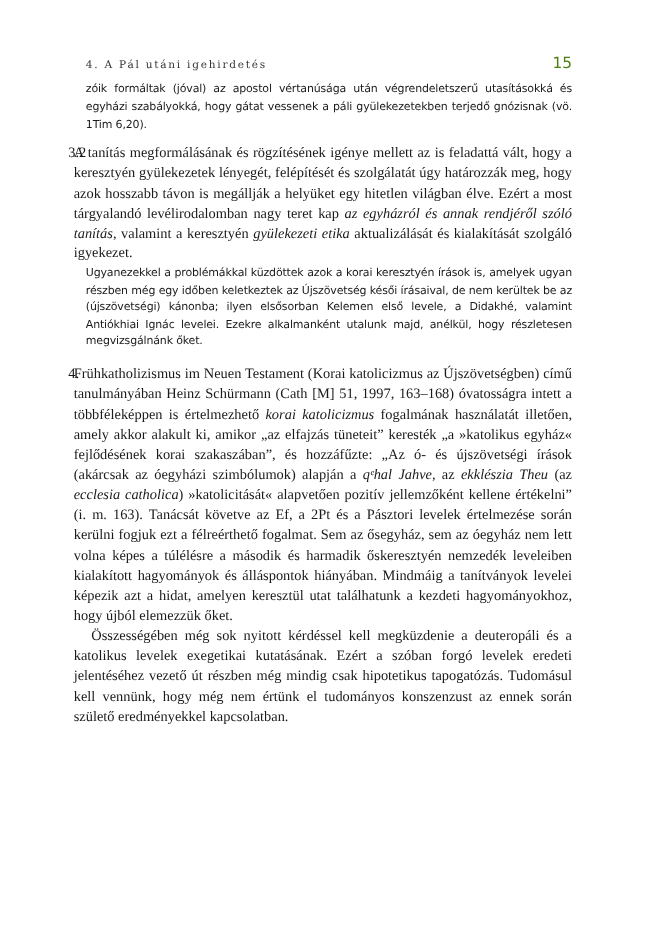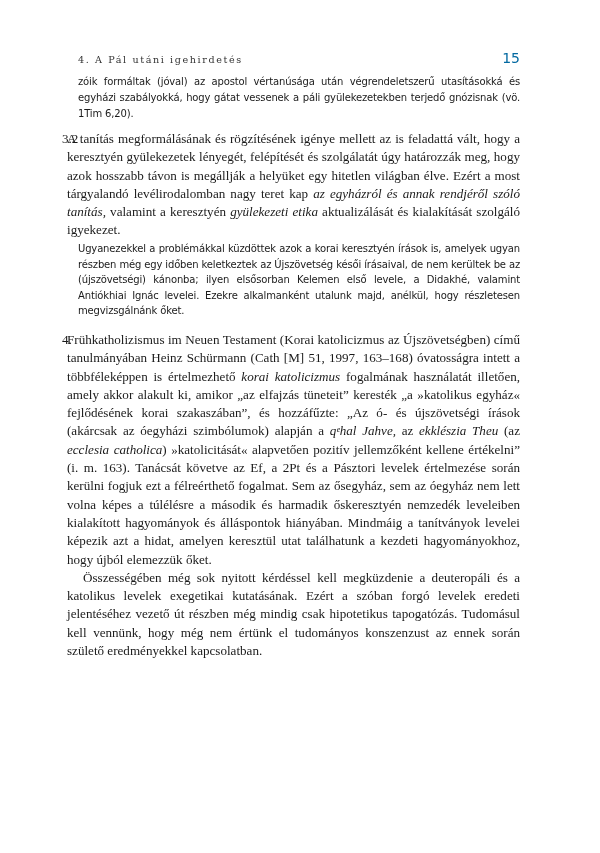--- a/index.html
+++ b/index.html
@@ -5,21 +5,21 @@
     html, body { margin: 0; padding: 0; background: #ffffff; }
     body { width: 600px; height: 853px; position: relative; overflow: hidden; color: #1a1a1a; }
     .page { position: absolute; left: 0; top: 12px; width: 600px; height: 853px; background: #fff; }
 
     .running-head {
       position: absolute; left: 78px; top: 42px; width: 442px;
       font-family: "DejaVu Serif", serif; font-size: 9.6px; letter-spacing: 1.6px; color: #333;
     }
     .page-number {
       position: absolute; right: 80px; top: 38px;
-      font-family: "DejaVu Sans", sans-serif; font-size: 14px; color: #0369a1;
+      font-family: "DejaVu Sans", sans-serif; font-size: 14px; color: #4d7c0f;
     }
 
     .sans { font-family: "DejaVu Sans", sans-serif; }
 
     .cont-para {
       position: absolute; left: 78px; top: 62px; width: 442px;
       font-size: 10px; line-height: 16px; text-align: justify; letter-spacing: -0.15px;
     }
 
     .item {

